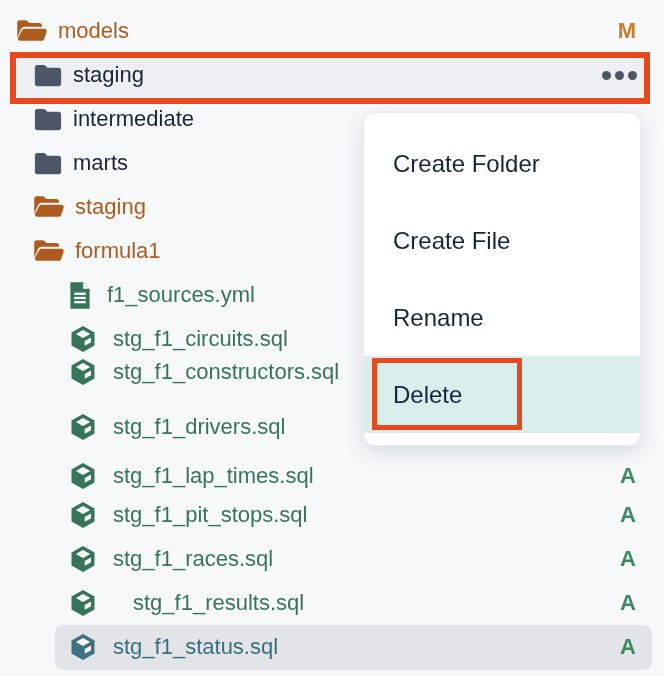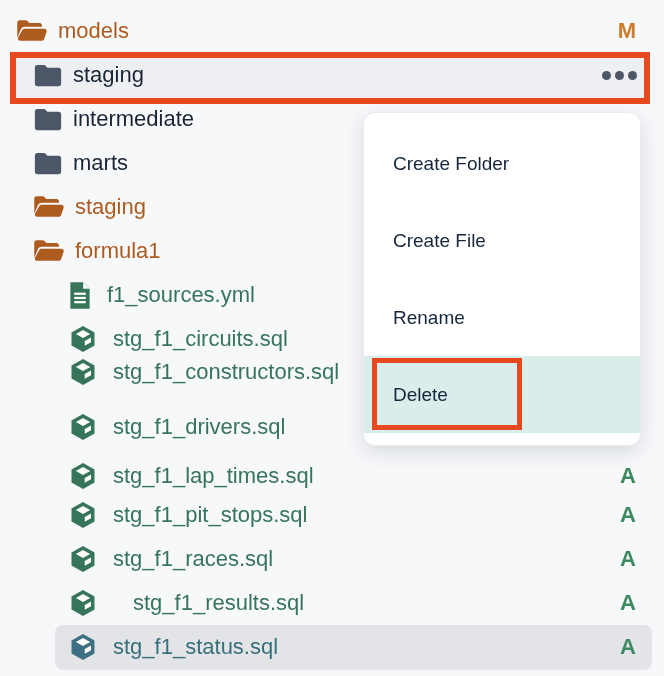--- a/index.html
+++ b/index.html
@@ -37,21 +37,21 @@
   .status-bg{position:absolute;left:55px;top:625px;width:597px;height:45px;background:#E3E4E8;border-radius:8px;z-index:1;}
   
   .menu{
     position:absolute;left:363px;top:112px;width:278px;height:334px;z-index:10;
     background:#FFFFFF;border:1px solid #E9EBEF;border-radius:12px;
     box-shadow:0 6px 20px rgba(22,39,60,.14);
     padding:12px 0;box-sizing:border-box;overflow:hidden;
   }
   .menu-item{
     height:77px;display:flex;align-items:center;padding-left:29px;
-    font-size:19px;color:#16273C;cursor:pointer;white-space:nowrap;
+    font-size:24px;color:#16273C;cursor:pointer;white-space:nowrap;
   }
   .menu-item.highlighted{background:#D9EDEB;}
   
   .annot{position:absolute;box-sizing:border-box;pointer-events:none;border-style:solid;border-color:#E8481D;}
   .annot-example{left:10px;top:52px;width:640px;height:52px;border-width:6px;z-index:20;}
   .annot-delete{left:372px;top:358px;width:150px;height:72px;border-width:5px;z-index:30;}
 </style>
 </head>
 <body>
 

